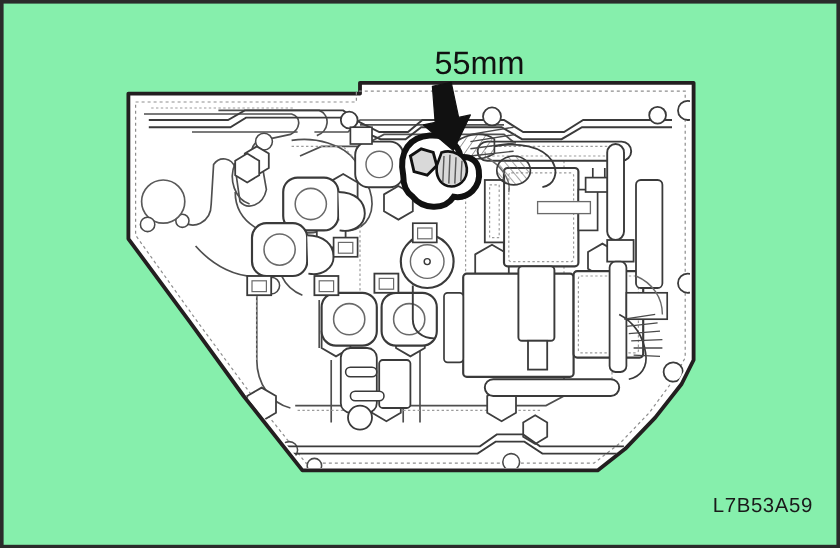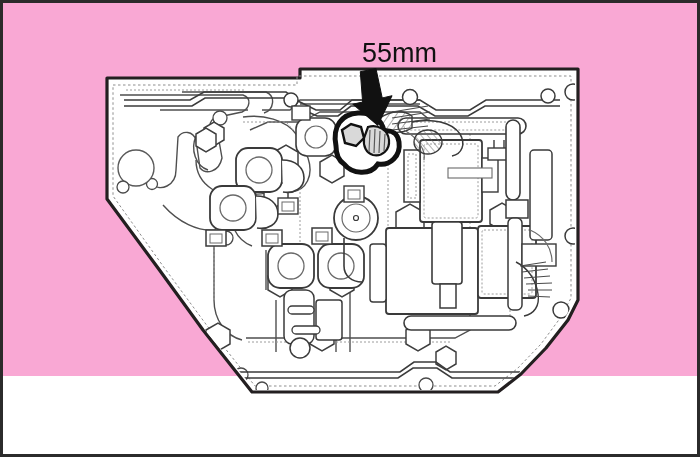--- a/index.html
+++ b/index.html
@@ -1,17 +1,17 @@
 <!DOCTYPE html>
 <html><head>
 <meta charset="utf-8">
 <style>
   html,body{margin:0;padding:0;background:#ffffff;}
   body{width:700px;height:457px;font-family:"Liberation Sans",sans-serif;overflow:hidden;}
-  #figure{position:relative;width:700px;height:376px;background:#f9a8d4;box-sizing:border-box;}
+  #figure{position:relative;width:700px;height:457px;background:#86efac;box-sizing:border-box;}
   #frame{position:absolute;left:0;top:0;width:700px;height:457px;box-sizing:border-box;border:3px solid #2b2b2b;pointer-events:none;}
   #canvas{position:absolute;left:0;top:0;width:700px;height:457px;}
   #callout-label{position:absolute;left:362px;top:38px;font-size:27px;line-height:30px;color:#111111;letter-spacing:0px;white-space:nowrap;}
   #figure-id{position:absolute;left:594px;top:412px;font-size:17px;line-height:20px;color:#1a1a1a;letter-spacing:.5px;white-space:nowrap;}
 </style>
 </head>
 <body>
 
 <div id="figure">
 
@@ -208,14 +208,15 @@
 
     <g>
       <path d="M366,70 L382,70 L382,100 L392,100 L372,126 L352,100 L362,100 Z" fill="#111111" stroke="#111111" stroke-width="1" stroke-linejoin="round" transform="rotate(-12 372 98)"></path>
     </g>
   </svg>
 
   <div id="frame"></div>
 
   <div id="callout-label">55mm</div>
 
+  <div id="figure-id">L7B53A59</div>
 
 </div>
 
 </body></html>

